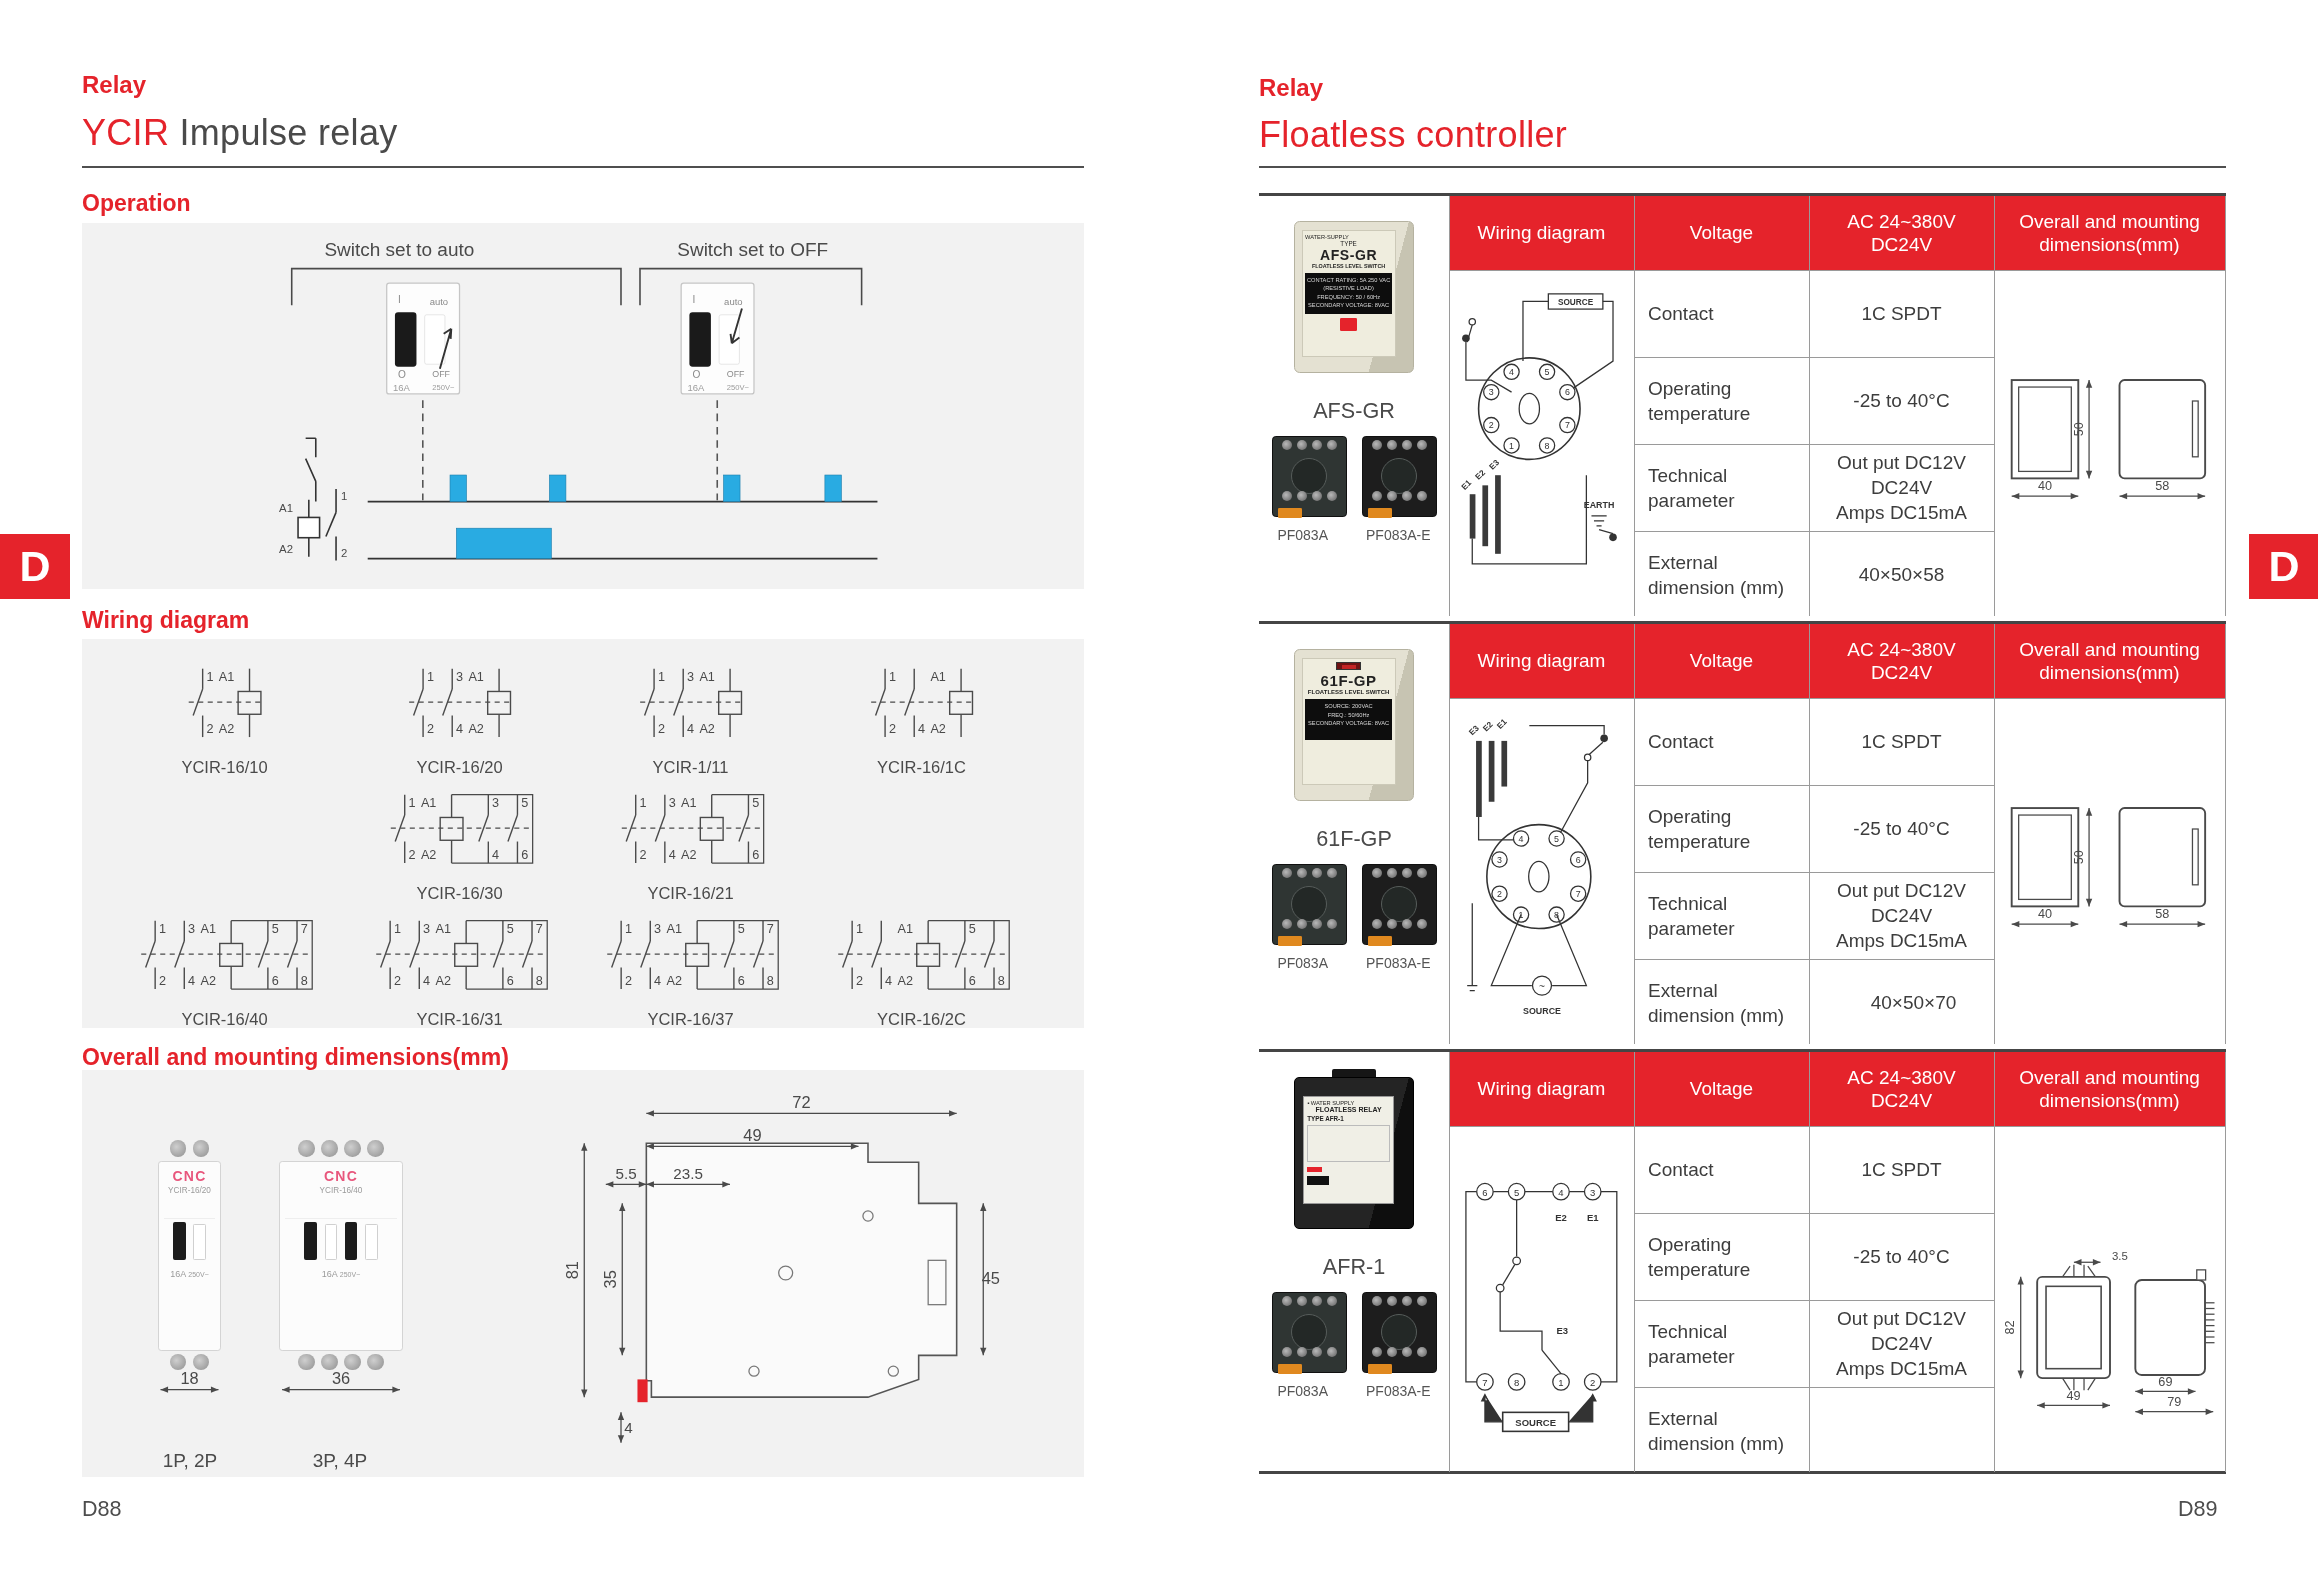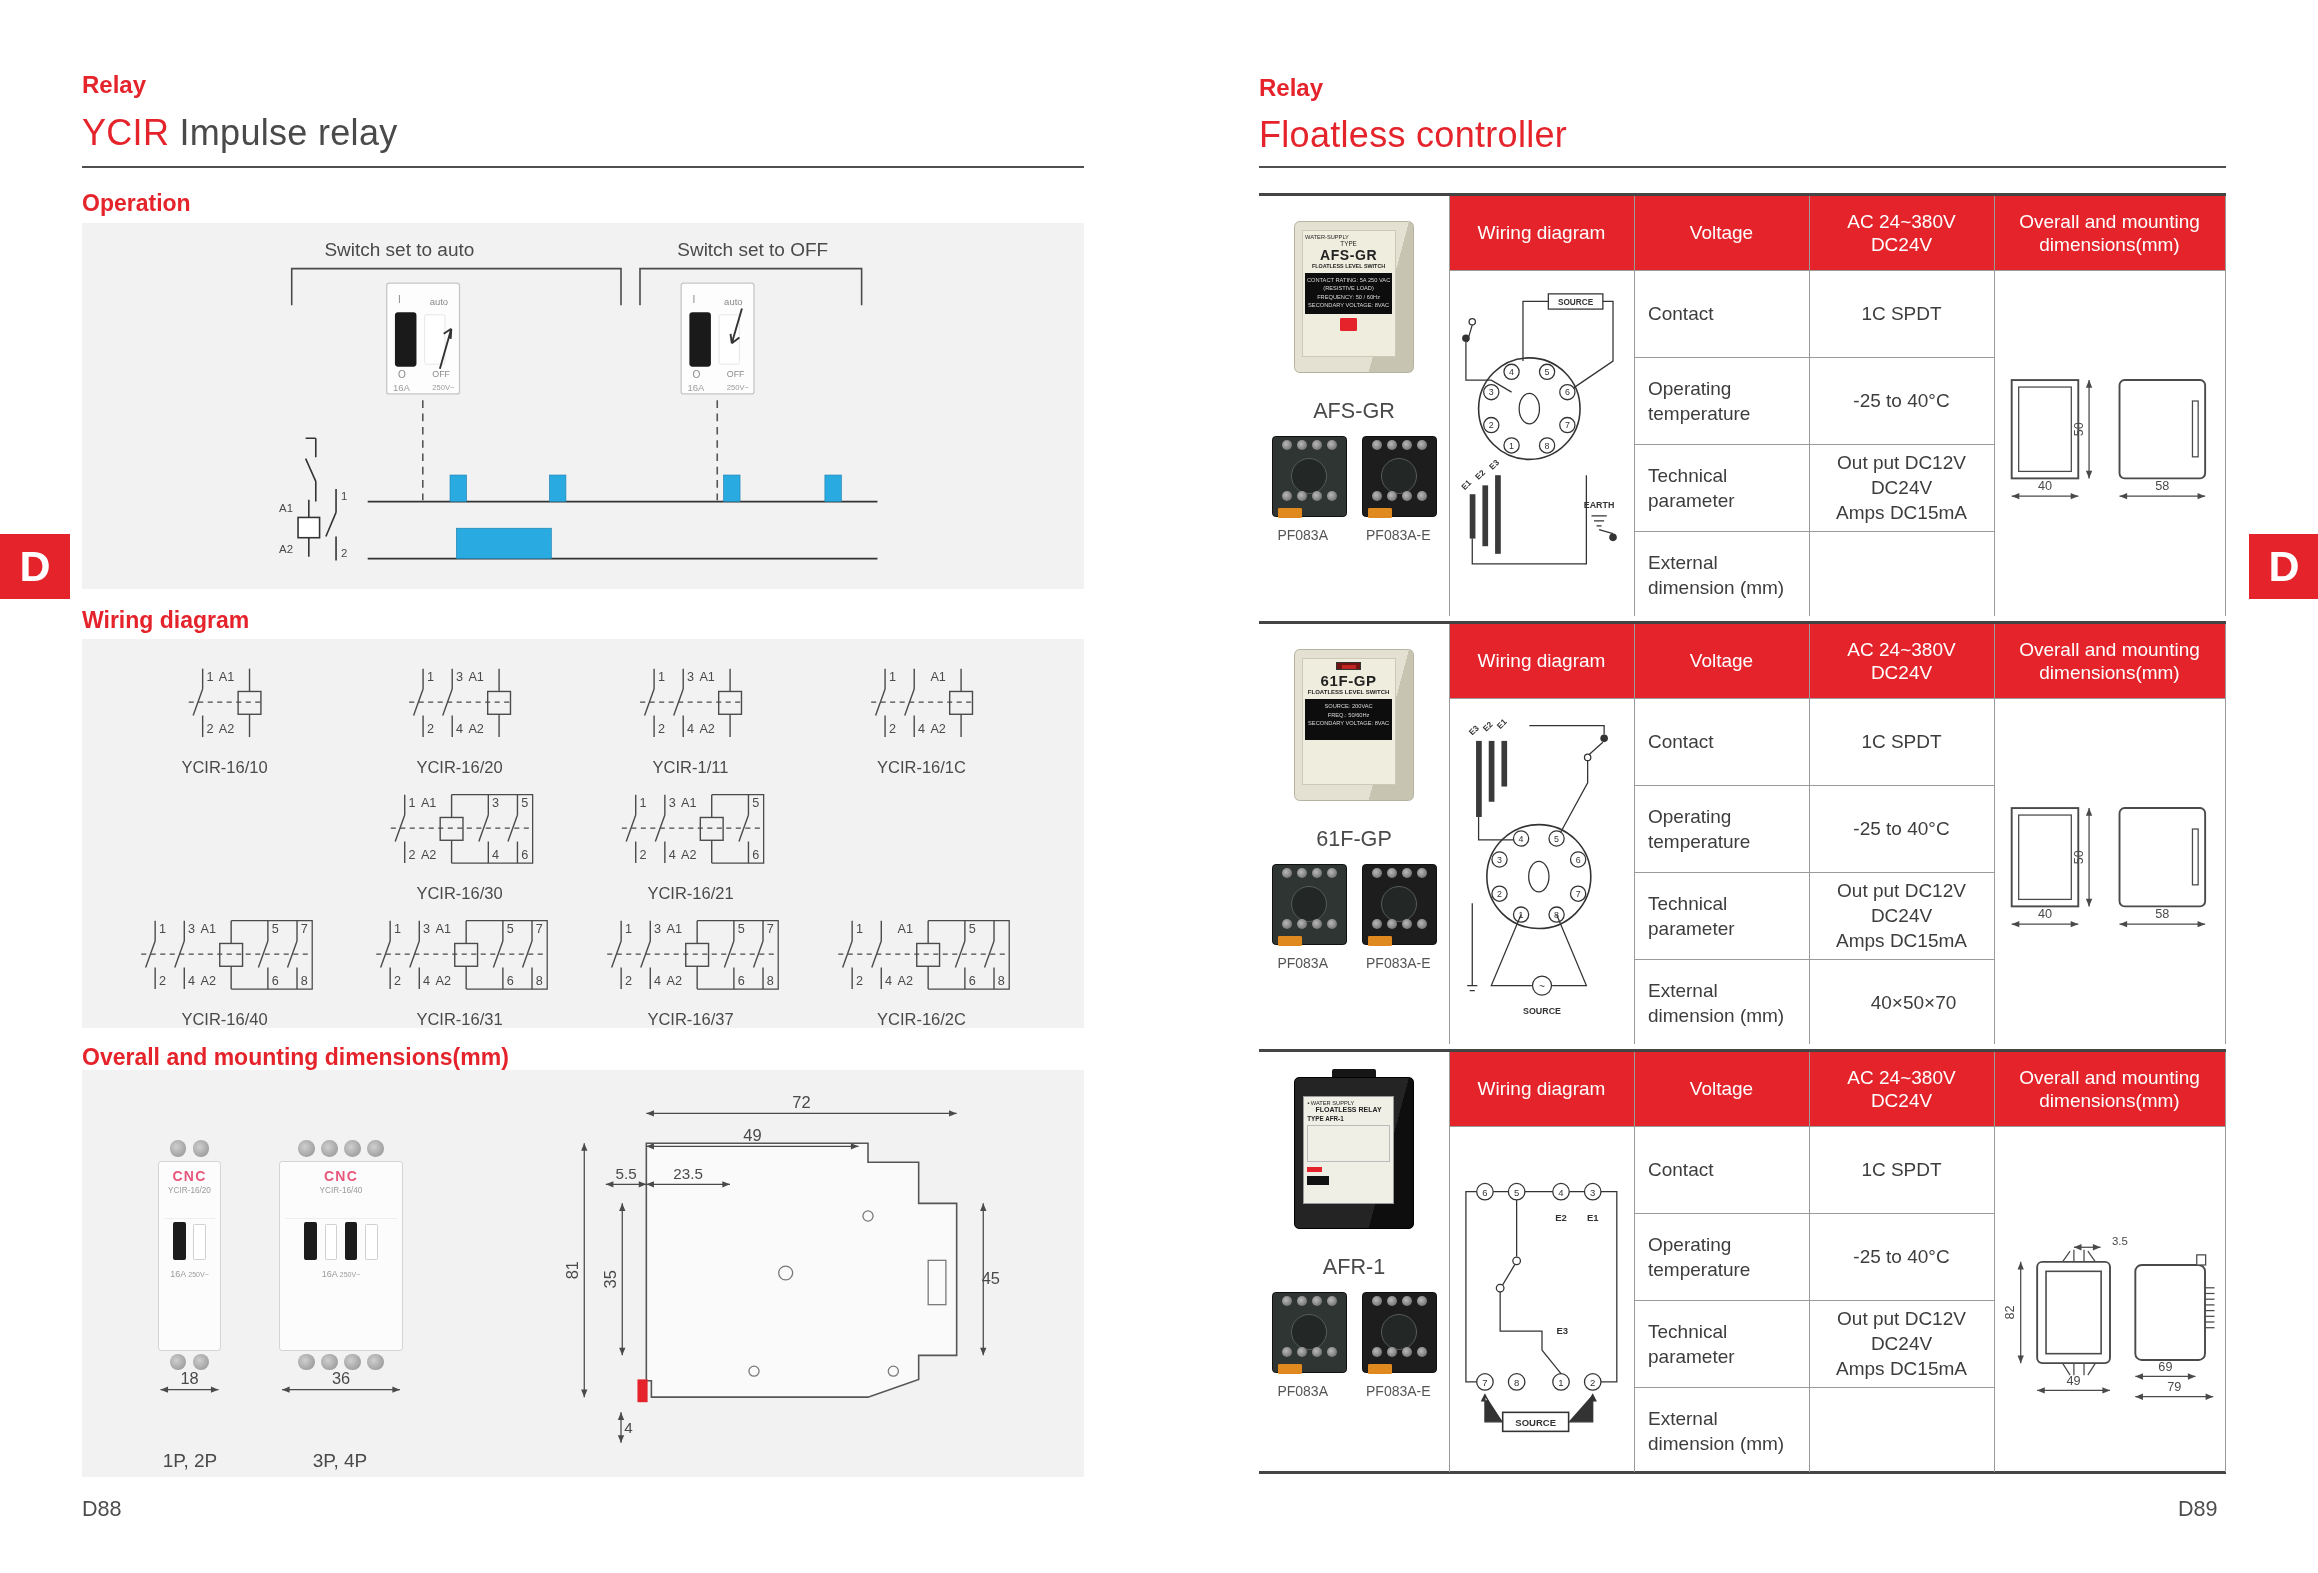--- a/index.html
+++ b/index.html
@@ -463,20 +463,21 @@
         <div style="position: absolute; left: 375px; top: 251px; width: 360px; height: 1.3px; background: rgb(154, 154, 154);"></div>
         <div style="position: absolute; left: 375px; top: 338px; width: 360px; height: 1.3px; background: rgb(154, 154, 154);"></div>
         <div class="lcell" style="position: absolute; left: 389px; top: 77px; width: 152px; height: 87px;">Contact</div>
         <div class="vcell" style="position: absolute; left: 550px; top: 77px; width: 185px; height: 87px;">1C SPDT</div>
         <div class="lcell" style="position: absolute; left: 389px; top: 164px; width: 152px; height: 87px;">Operating temperature</div>
         <div class="vcell" style="position: absolute; left: 550px; top: 164px; width: 185px; height: 87px;">-25 to 40°C</div>
         <div class="lcell" style="position: absolute; left: 389px; top: 251px; width: 152px; height: 87px;">Technical parameter</div>
         <div class="vcell" style="position: absolute; left: 550px; top: 251px; width: 185px; height: 87px;">Out put DC12V DC24V
 Amps DC15mA</div>
         <div class="lcell" style="position: absolute; left: 389px; top: 338px; width: 152px; height: 87px;">External dimension (mm)</div>
+        <div class="vcell" style="position: absolute; left: 550px; top: 338px; width: 185px; height: 87px;">40×50×58</div>
         <div style="position: absolute; left: 190px; top: 77px; width: 185px; height: 347px; display: flex; align-items: center; justify-content: center;">
           <svg width="178" height="317" viewBox="0 0 280 500">
       <rect x="150" y="14" width="86" height="24" fill="#fff" stroke="#333" stroke-width="2"></rect>
       <text x="193" y="31" font-size="13" font-weight="bold" fill="#333" text-anchor="middle">SOURCE</text>
       <circle cx="30" cy="58" r="5" fill="none" stroke="#333" stroke-width="2"></circle>
       <circle cx="20" cy="84" r="6" fill="#333"></circle>
       <line x1="30" y1="63" x2="22" y2="90" stroke="#333" stroke-width="2"></line>
       <path d="M20,90 V150 H60 L92,169" stroke="#333" stroke-width="2" fill="none"></path>
       <path d="M150,26 H110 V120" stroke="#333" stroke-width="2" fill="none"></path>
       <path d="M236,26 H252 V120 L180,169" stroke="#333" stroke-width="2" fill="none"></path>
@@ -754,21 +755,21 @@
             <circle cx="170" cy="380" r="13" fill="#fff" stroke="#333" stroke-width="2"></circle>
             <text x="170" y="386" font-size="15" fill="#333" text-anchor="middle">1</text>
             <circle cx="220" cy="380" r="13" fill="#fff" stroke="#333" stroke-width="2"></circle>
             <text x="220" y="386" font-size="15" fill="#333" text-anchor="middle">2</text>
       <rect x="78" y="428" width="104" height="30" fill="#fff" stroke="#333" stroke-width="2.5"></rect>
       <text x="130" y="449" font-size="15" font-weight="bold" fill="#333" text-anchor="middle">SOURCE</text>
       <path d="M78,443 H50 V400 M50,400 l-5,10 h10 z" stroke="#333" stroke-width="2" fill="#333"></path>
       <path d="M182,443 H220 V400 M220,400 l-5,10 h10 z" stroke="#333" stroke-width="2" fill="#333"></path>
     </svg>
         </div>
-        <div style="position: absolute; left: 735px; top: 77px; width: 231px; height: 392px; display: flex; align-items: center; justify-content: center; text-align: center;">
+        <div style="position: absolute; left: 735px; top: 92px; width: 231px; height: 392px; display: flex; align-items: center; justify-content: center; text-align: center;">
           <svg width="222" height="190" viewBox="0 0 350 300">
       <line x1="118" y1="32" x2="160" y2="32" stroke="#4a4a4a" stroke-width="2"></line>
             <polygon points="118,32 130,27 130,37" fill="#4a4a4a"></polygon>
             <polygon points="160,32 148,27 148,37" fill="#4a4a4a"></polygon>
             <text x="139" y="23" font-size="18" fill="#4a4a4a" text-anchor="middle"></text>
       <text x="178" y="28" font-size="18" fill="#4a4a4a">3.5</text>
       <path d="M100,55 L112,38 M140,38 L152,55" stroke="#4a4a4a" stroke-width="2"></path>
       <line x1="118" y1="36" x2="118" y2="55" stroke="#4a4a4a" stroke-width="2"></line>
             <line x1="134" y1="36" x2="134" y2="55" stroke="#4a4a4a" stroke-width="2"></line>
       <rect x="60" y="55" width="115" height="160" rx="8" fill="#fff" stroke="#4a4a4a" stroke-width="3"></rect>

